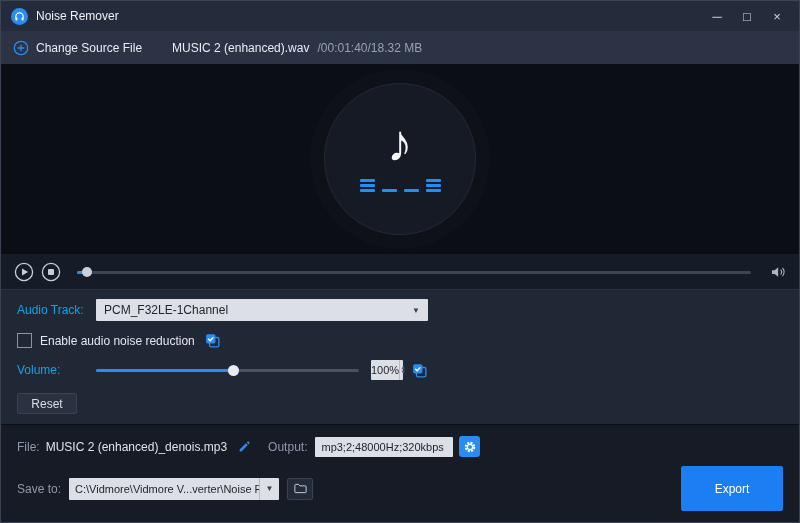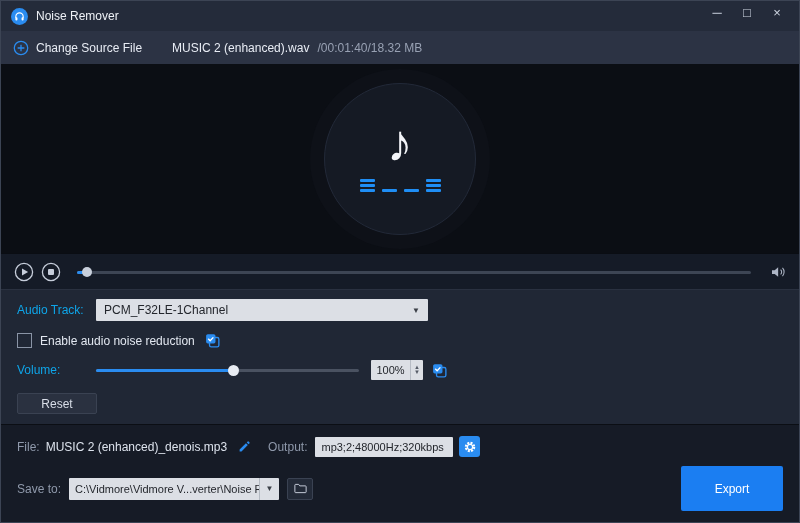--- a/index.html
+++ b/index.html
@@ -1,21 +1,21 @@
 <!DOCTYPE html>
 <html><head>
 <meta charset="utf-8">
 <style>
   html,body{margin:0;padding:0;background:#0e1116;}
   .window{width:800px;height:523px;display:flex;flex-direction:column;background:#10141d;
     border:1px solid #3c4454;box-sizing:border-box;overflow:hidden;
     font-family:"Liberation Sans",sans-serif;font-size:12px;color:#dfe4ee;}
 
   
-  .titlebar{flex:0 0 30px;background:#242b3a;display:flex;justify-content:space-between;padding:0 8px 0 10px;}
+  .titlebar{flex:0 0 30px;background:#242b3a;display:flex;align-items:center;justify-content:space-between;padding:0 8px 0 10px;}
   .tb-left{display:flex;align-items:center;gap:8px;}
   .logo{width:17px;height:17px;border-radius:50%;background:#2a8cf0;display:flex;align-items:center;justify-content:center;}
   .tb-title{color:#eef1f6;}
   .tb-controls{display:flex;gap:2px;}
   .tb-btn{width:28px;height:22px;display:flex;align-items:center;justify-content:center;color:#cfd6e2;font-size:13px;cursor:pointer;}
 
   
   .source-bar{flex:0 0 33px;background:#2c3344;display:flex;align-items:center;padding:0 12px;}
   .change-source{display:flex;align-items:center;gap:7px;color:#e8ecf4;cursor:pointer;}
   .file-name{margin-left:30px;color:#e8ecf4;}
@@ -48,28 +48,28 @@
   .clabel{flex:0 0 79px;color:#0ea5e9;}
   .dropdown{width:332px;height:22px;background:#dcdfe5;color:#23262c;border-radius:1px;box-sizing:border-box;
     display:flex;align-items:center;justify-content:space-between;padding:0 8px;cursor:pointer;}
   .dd-arrow{font-size:8px;color:#3c4048;}
   .checkbox{width:13px;height:13px;flex:0 0 13px;border:1px solid #8a94a6;background:transparent;margin-right:8px;cursor:pointer;}
   .cb-label{color:#e2e7f0;margin-right:9px;}
   .slider{position:relative;width:263px;height:12px;margin-right:12px;cursor:pointer;}
   .sl-track{position:absolute;top:5px;left:0;right:0;height:3px;border-radius:2px;background:#4a5261;}
   .sl-fill{position:absolute;top:5px;left:0;height:3px;border-radius:2px;background:#2a8cf0;width:52%;}
   .sl-handle{position:absolute;top:1px;left:calc(52% - 5px);width:11px;height:11px;border-radius:50%;background:#e8ecf2;}
-  .numbox{width:52px;height:20px;background:#dcdfe5;color:#23262c;border-radius:1px;box-sizing:border-box;
+  .numbox{width:32px;height:20px;background:#dcdfe5;color:#23262c;border-radius:1px;box-sizing:border-box;
     display:flex;align-items:center;margin-right:8px;}
   .num-val{flex:1;text-align:center;font-size:11px;}
   .steppers{display:flex;flex-direction:column;align-items:center;justify-content:center;height:100%;width:12px;border-left:1px solid #b7bcc5;cursor:pointer;}
   .steppers span{font-size:6px;line-height:5px;color:#555b66;}
   .unit{margin-right:7px;color:#dfe4ee;}
   .apply-icon{display:flex;align-items:center;cursor:pointer;}
-  .reset-btn{width:80px;height:21px;margin:2px 0 0;background:#2a3140;border:1px solid #3a4252;border-radius:2px;
+  .reset-btn{width:60px;height:21px;margin:2px 0 0;background:#2a3140;border:1px solid #3a4252;border-radius:2px;
     color:#d9dee8;font-size:12px;display:flex;align-items:center;justify-content:center;cursor:pointer;}
   .crow:last-child{margin-bottom:0;}
 
   
   .footer{flex:0 0 94px;background:#161b26;border-top:1px solid #0b0e14;padding:11px 16px;box-sizing:border-box;}
   .frow{display:flex;align-items:center;}
   .flabel{color:#8f99ab;}
   .name-value{margin-left:6px;color:#dde3ed;}
   .pencil{margin-left:10px;display:flex;align-items:center;cursor:pointer;}
   .output-label{margin-left:16px;}

